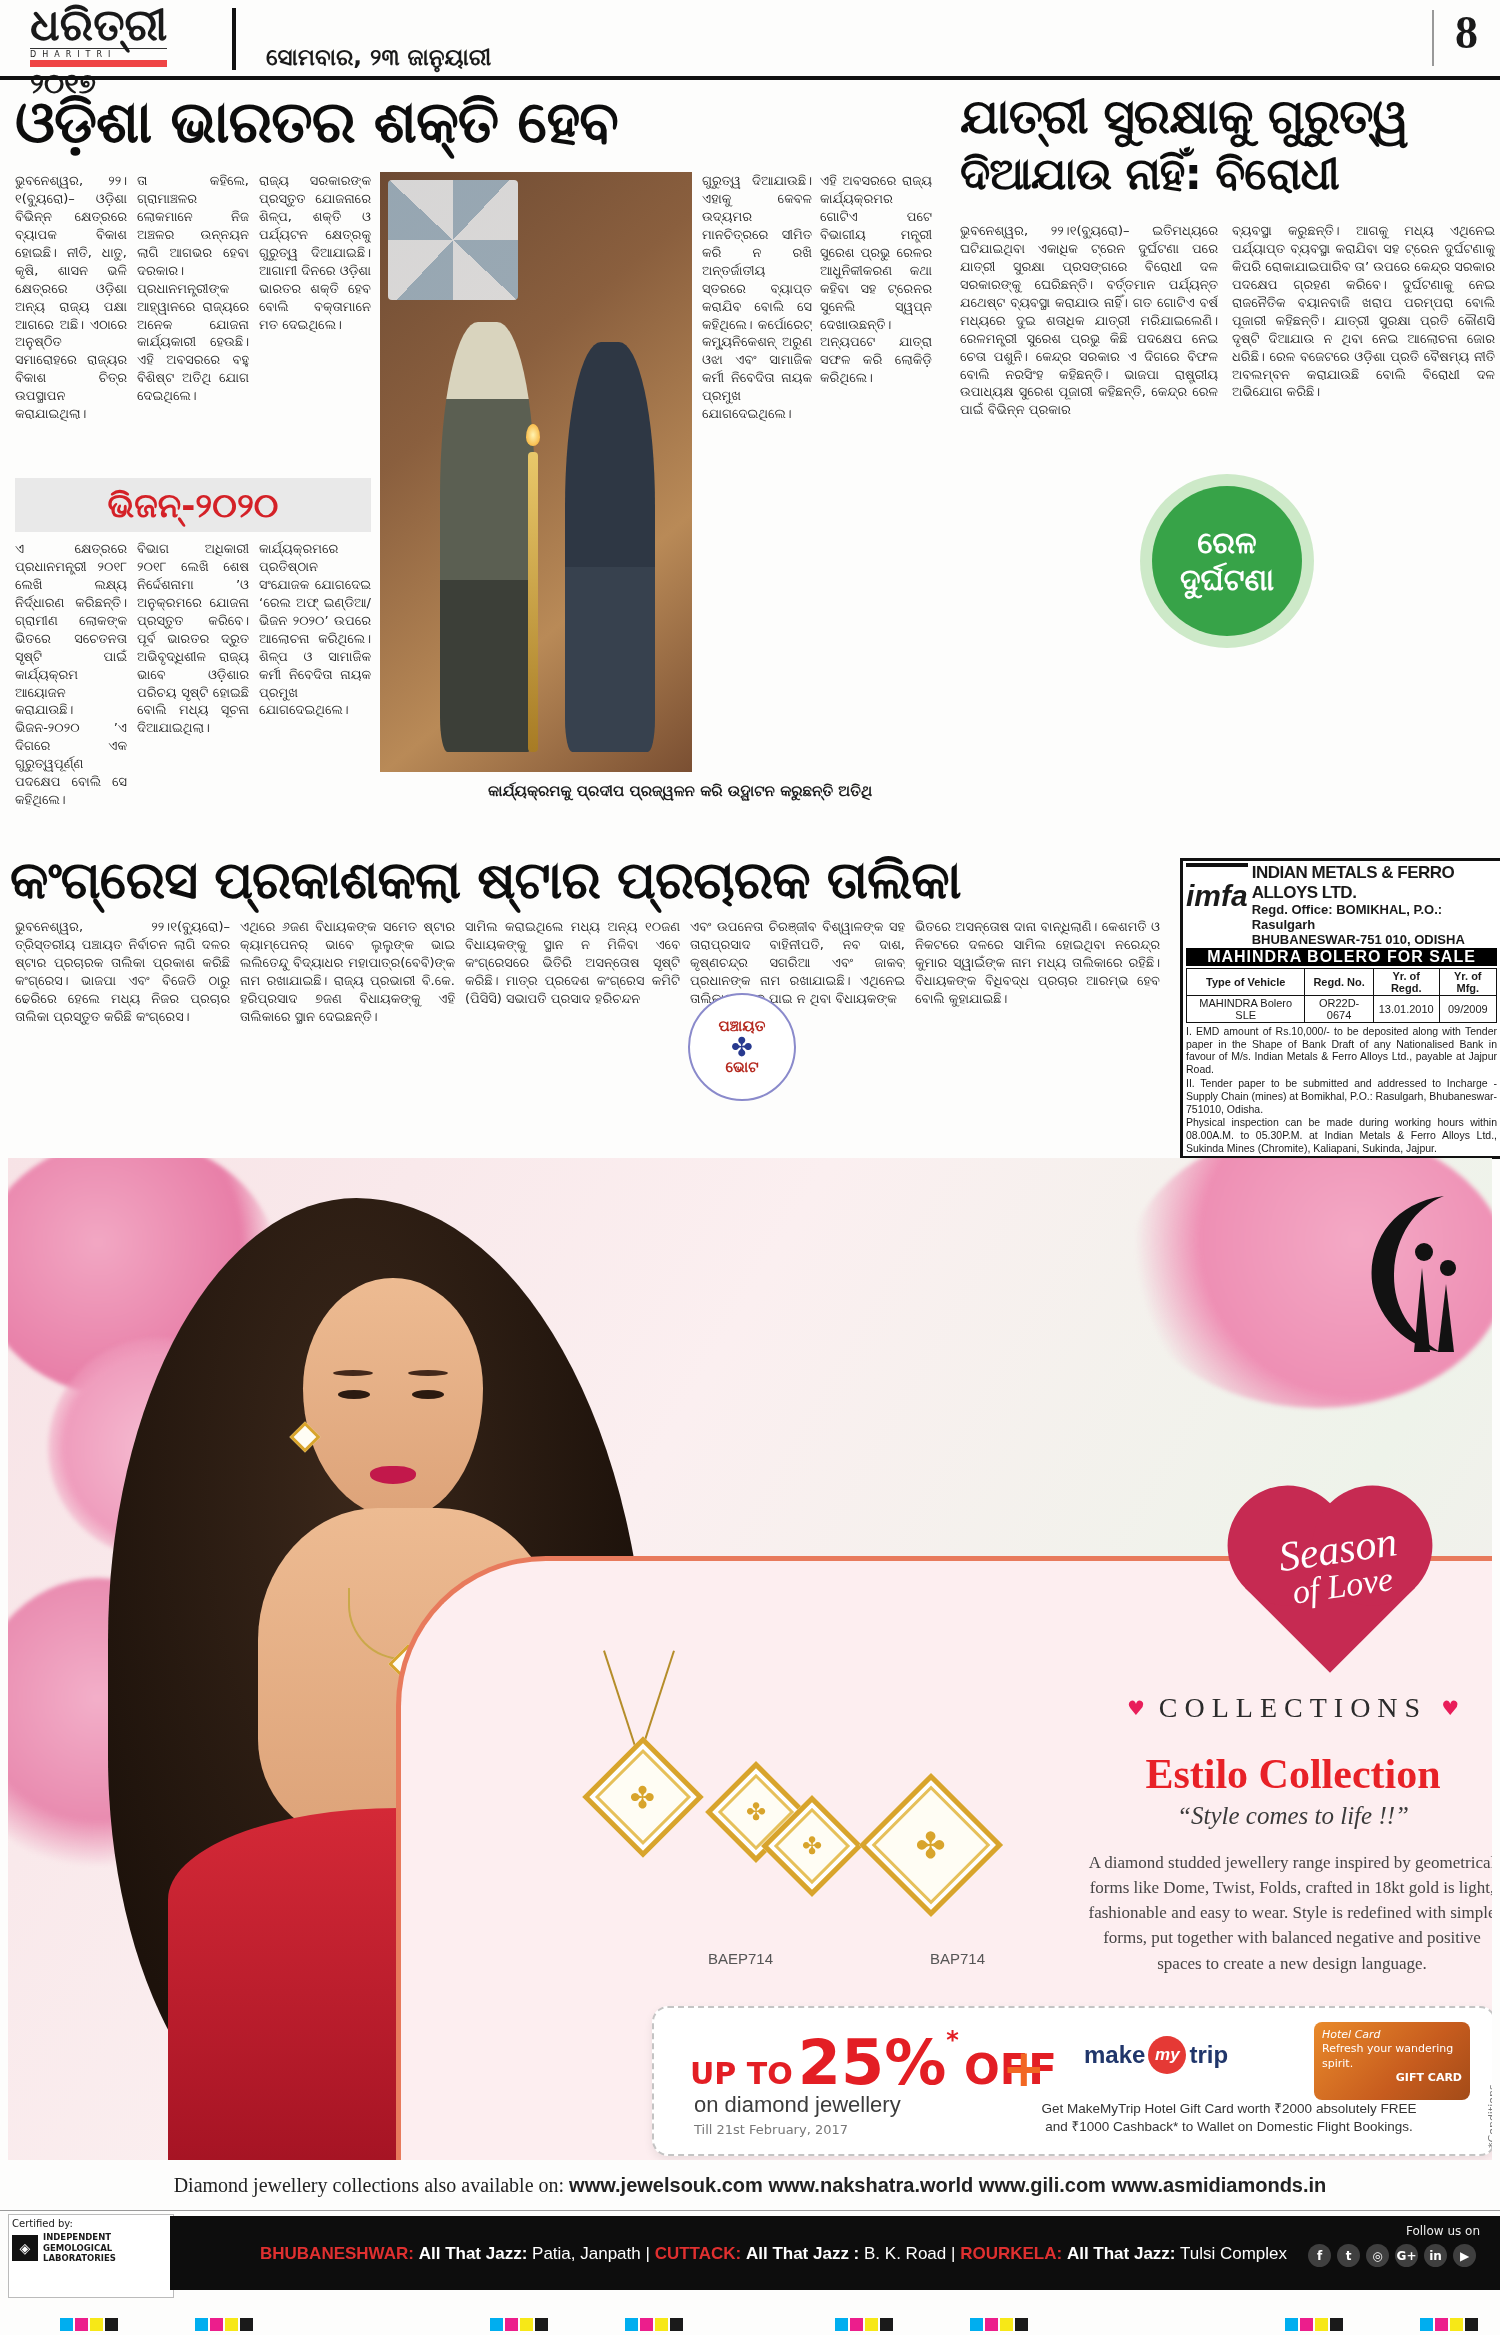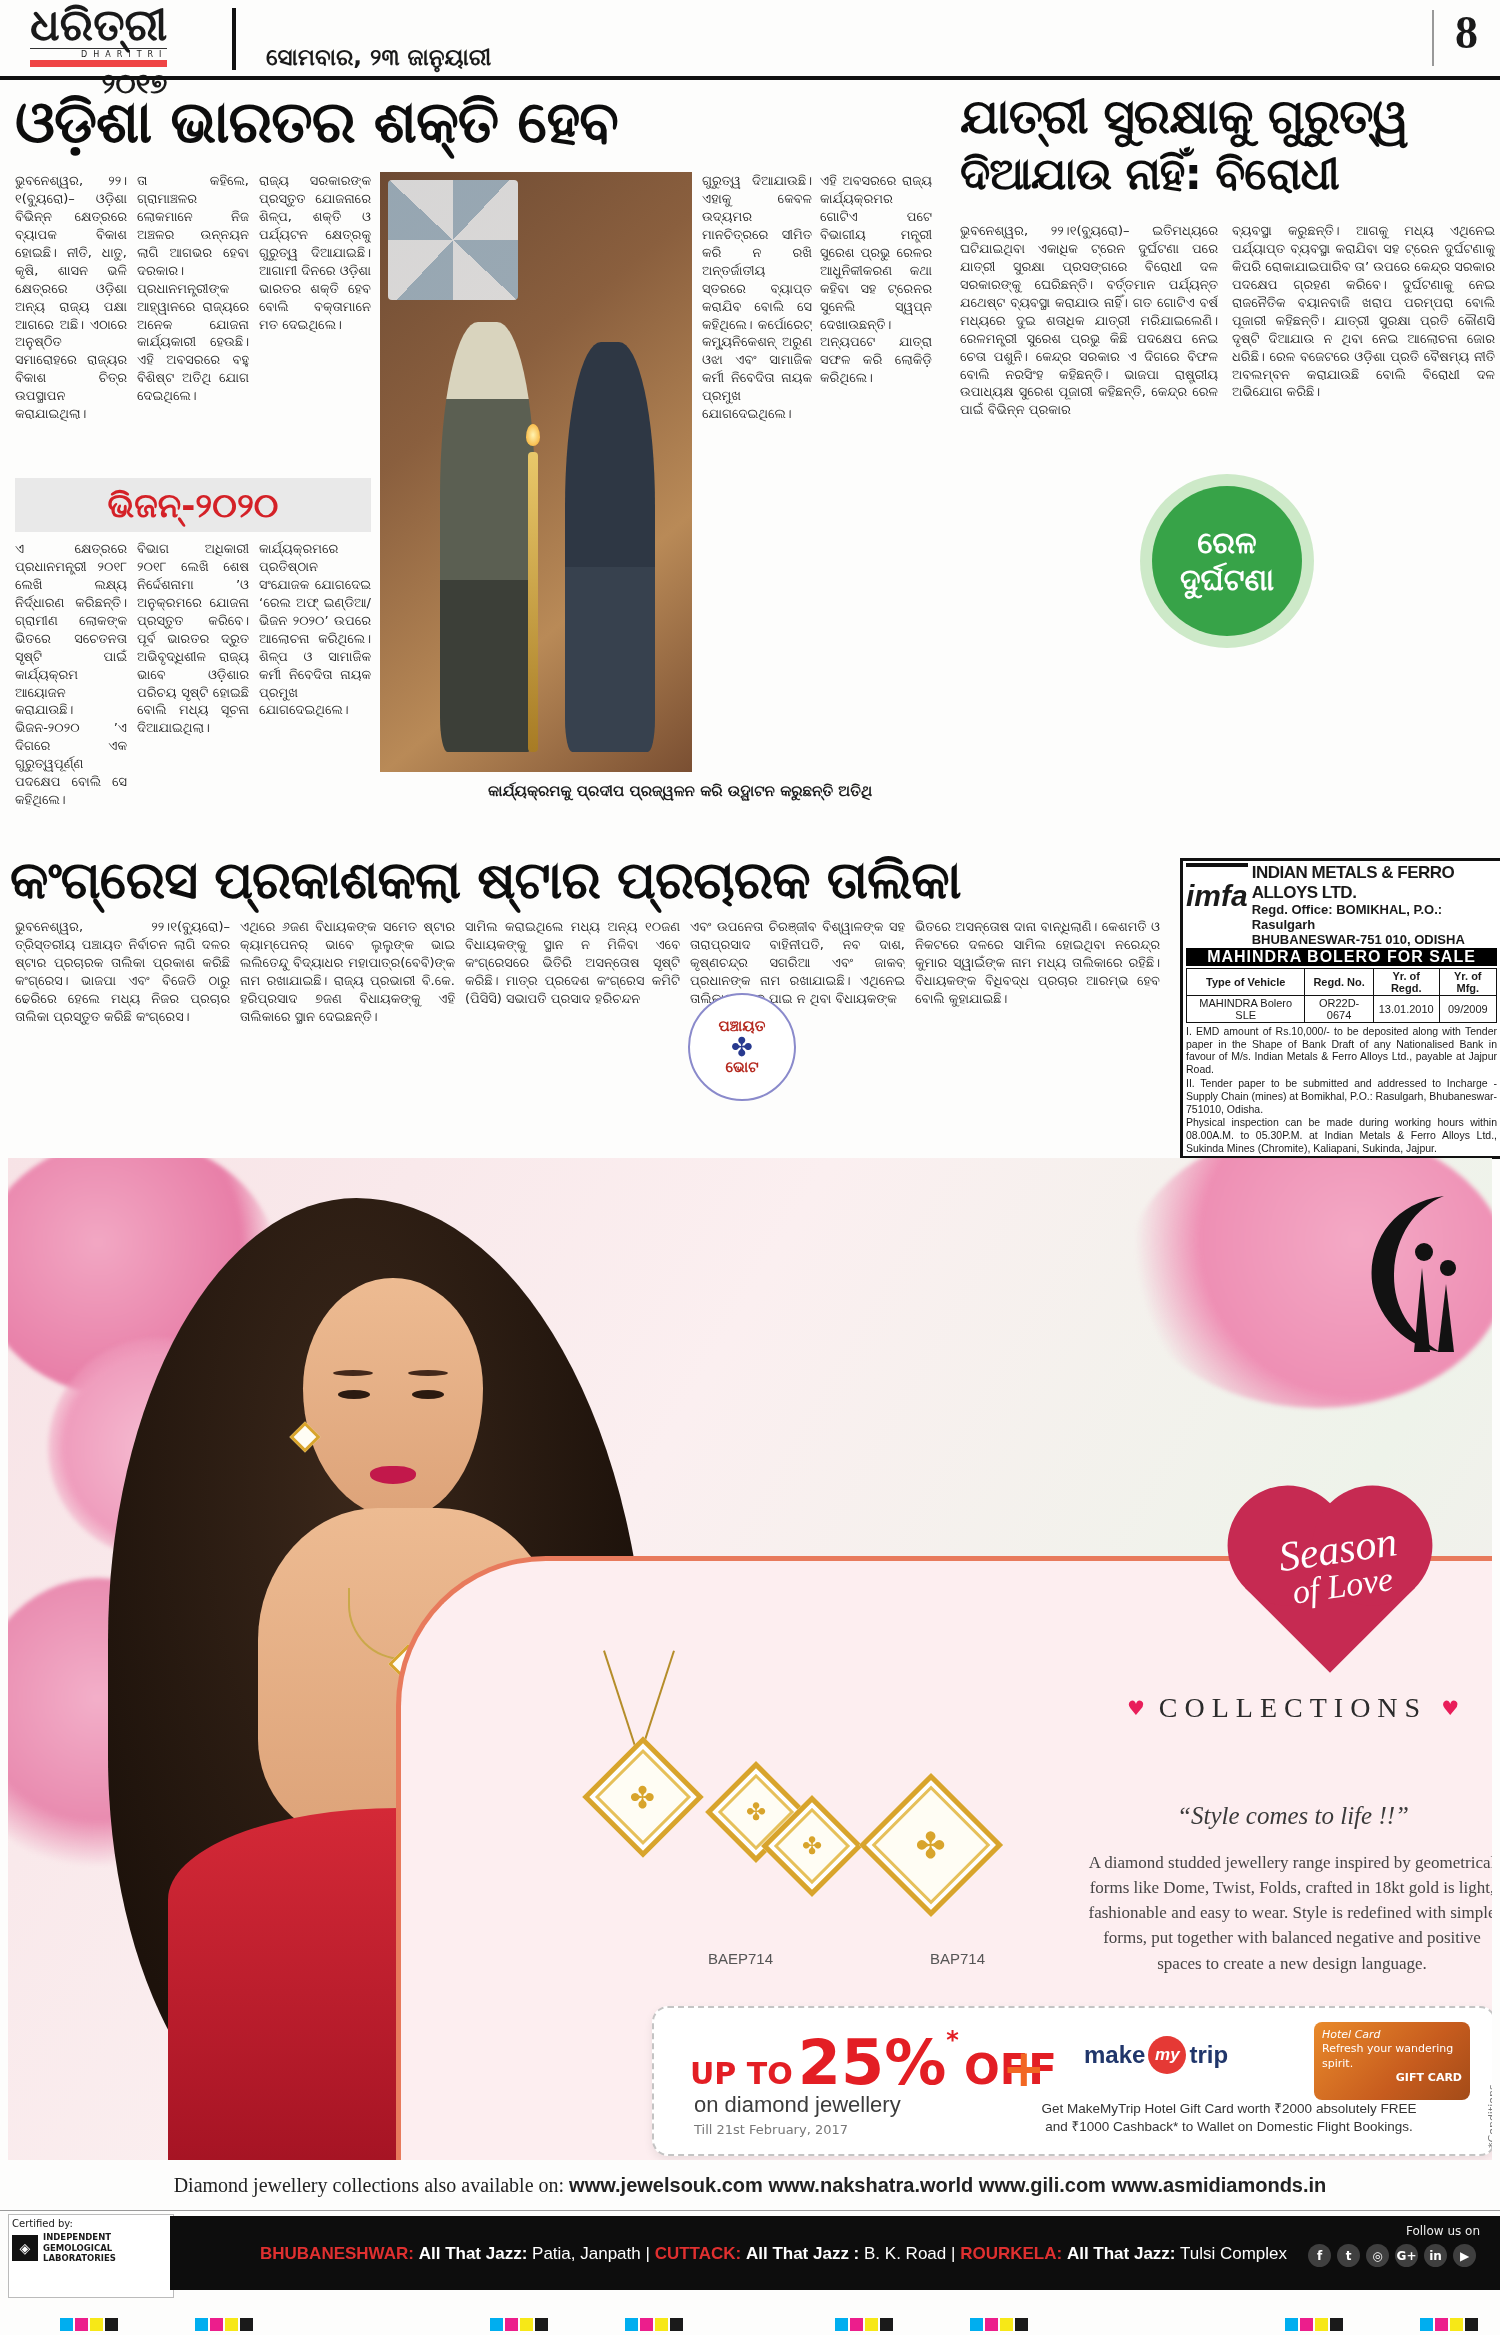--- a/index.html
+++ b/index.html
@@ -91,21 +91,21 @@
   .social-icon{width:23px;height:23px;border-radius:50%;background:#3f3f3f;color:#fff;font-size:12px;font-weight:bold;
                display:flex;align-items:center;justify-content:center;}
   .cert-box{background:#fff;border:1px solid #bbb;font-size:10px;}
   .cert-logo{width:26px;height:26px;background:#111;color:#fff;display:flex;align-items:center;justify-content:center;font-size:14px;}
   .cert-lines{font-size:8.5px;font-weight:bold;line-height:1.25;}
   .reg-dot{width:13px;height:13px;display:inline-block;margin-right:2px;}
 </style>
 </head>
 <body>
 
-<div class="abs" style="left:0;top:0;width:1500px;height:80px;text-align:right;">
+<div class="abs" style="left:0;top:0;width:1500px;height:80px;">
   <div class="abs" style="left:30px;top:4px;">
     <div class="masthead-title">ଧରିତ୍ରୀ</div>
     <div class="masthead-sub">DHARITRI</div>
     <div class="masthead-year">୨୦୧୭</div>
   </div>
   <div class="abs head-divider" style="left:232px;top:8px;height:62px;"></div>
   <div class="abs head-date" style="left:266px;top:44px;">ସୋମବାର, ୨୩ ଜାନୁୟାରୀ</div>
   <div class="abs rule-gray" style="left:1432px;top:10px;width:2px;height:56px;"></div>
   <div class="abs page-num" style="left:1455px;top:6px;">8</div>
 </div>
@@ -231,20 +231,21 @@
       <div style="font-size:42px;">Season</div>
       <div style="font-size:34px;">of Love</div>
     </div>
   </div>
 
   <div class="abs collections-row" style="left:1085px;top:534px;width:400px;">
     <span class="mini-heart">♥</span>
     <span class="collections">COLLECTIONS</span>
     <span class="mini-heart">♥</span>
   </div>
+  <div class="abs estilo" style="left:1085px;top:592px;width:400px;">Estilo Collection</div>
   <div class="abs tagline" style="left:1085px;top:644px;width:400px;">“Style comes to life !!”</div>
   <div class="abs ad-desc" style="left:1080px;top:692px;width:408px;">A diamond studded jewellery range inspired by geometrical forms like Dome, Twist, Folds, crafted in 18kt gold is light, fashionable and easy to wear. Style is redefined with simple forms, put together with balanced negative and positive spaces to create a new design language.</div>
 
   <div class="abs chain" style="left:648px;top:490px;height:110px;transform:rotate(18deg);"></div>
   <div class="abs chain" style="left:612px;top:490px;height:110px;transform:rotate(-18deg);"></div>
   <div class="abs gem" style="left:592px;top:596px;width:76px;height:76px;">
       <span style="font-size:30px;">✤</span>
     </div>
   <div class="abs gem" style="left:712px;top:618px;width:62px;height:62px;">
       <span style="font-size:24px;">✤</span>

